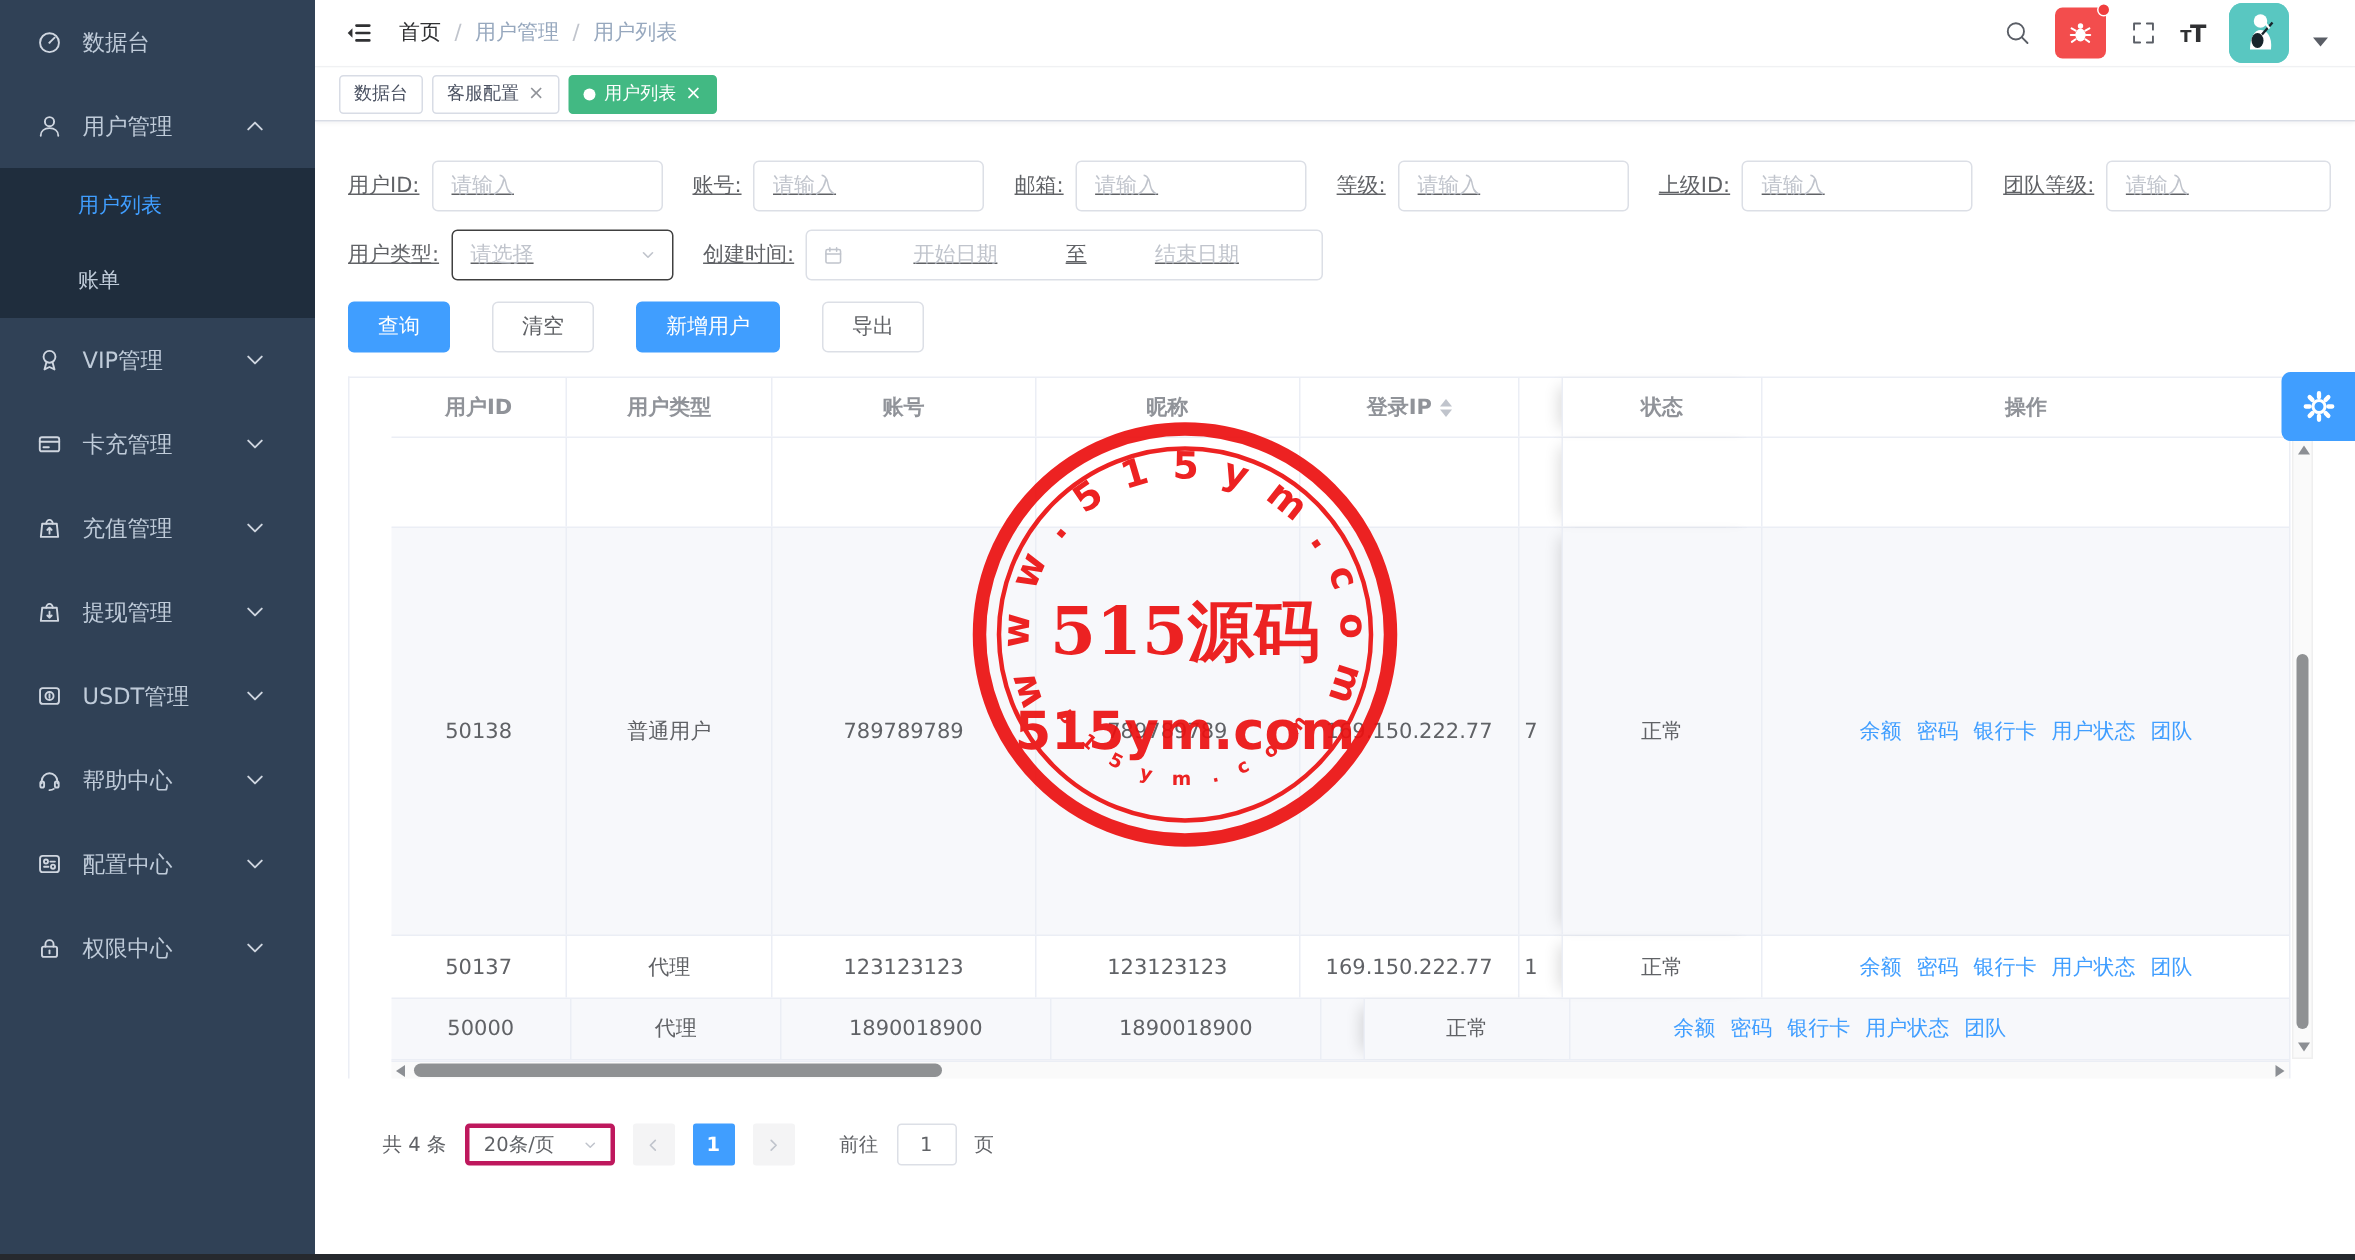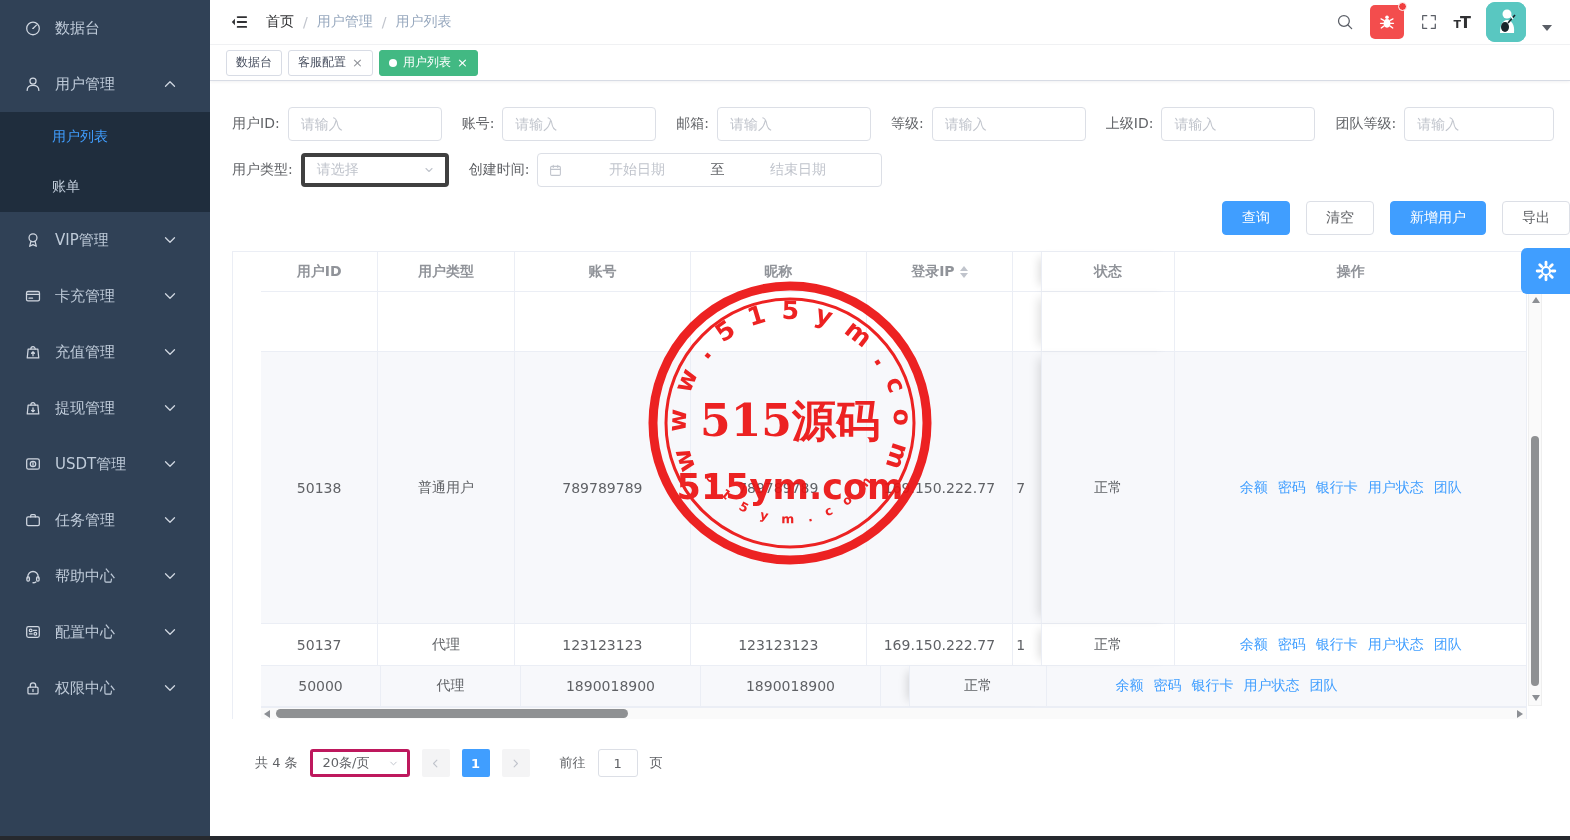--- a/index.html
+++ b/index.html
@@ -36,35 +36,35 @@
   
   .tabbar { position:absolute; left:210px; top:45px; width:1360px; height:36px; background:#fff; border-bottom:1px solid #d8dce5; box-shadow:0 1px 3px rgba(0,21,41,.06); display:flex; align-items:center; padding-left:16px; gap:6px; z-index:4; }
   .tag { height:26px; display:inline-flex; align-items:center; padding:0 9px; border:1px solid #d8dce5; border-radius:3px; background:#fff; color:#495060; font-size:12px; cursor:pointer; }
   .tag .x { margin-left:6px; color:#909399; font-size:13px; }
   .tag.active { background:#42b983; border-color:#42b983; color:#fff; }
   .tag.active .x { color:#fff; }
   .tag .dot { width:8px; height:8px; background:#fff; border-radius:50%; margin-right:6px; }
 
   
   .content { position:absolute; left:210px; top:81px; width:1360px; height:759px; background:#fff; }
-  .filters { padding:26px 0 0 22px; }
+  .filters { padding:26px 0 0 22px;text-decoration:underline; }
   .f-row { display:flex; align-items:center; flex-wrap:nowrap; margin-bottom:12px; }
   .f-item { display:flex; align-items:center; margin-right:20px; }
   .f-label { color:#606266; margin-right:8px; white-space:nowrap; }
   .inp { width:154px; height:34px; border:1px solid #dcdfe6; border-radius:4px; padding:0 12px; font-size:14px; color:#4c1d95; font-family:"DejaVu Sans","Liberation Sans",sans-serif; outline:none; }
   .inp::placeholder { color:#c0c4cc; }
-  .fake-select { width:148px; height:34px; border:4px solid #404040; border-radius:4px; display:flex; align-items:center; padding:0 10px 0 12px; cursor:pointer; }
+  .fake-select { width:148px; height:34px; border:1px solid #404040; border-radius:4px; display:flex; align-items:center; padding:0 10px 0 12px; cursor:pointer; }
   .fake-select .ph { color:#c0c4cc; flex:1; }
   .fake-select svg { width:12px; height:12px; color:#c0c4cc; stroke-width:1.8; }
   .date-range { width:345px; height:34px; border:1px solid #dcdfe6; border-radius:4px; display:flex; align-items:center; padding:0 10px; cursor:pointer; }
   .date-range svg { width:15px; height:15px; color:#c0c4cc; flex:none; }
   .date-range .ph { color:#c0c4cc; flex:1; text-align:center; }
   .date-range .sep { color:#606266; }
 
-  .btn-row { display:flex; gap:16px; margin:14px 0 0 22px;justify-content:flex-end; }
+  .btn-row { display:flex; gap:28px; margin:14px 0 0 22px; }
   .btn { height:34px; padding:0 19px; border-radius:4px; font-size:14px; display:inline-flex; align-items:center; cursor:pointer; border:1px solid #dcdfe6; background:#fff; color:#606266; font-family:"DejaVu Sans","Liberation Sans",sans-serif; }
   .btn.primary { background:#409eff; border-color:#409eff; color:#fff; }
 
   
   .table-wrap { position:relative; width:1295px; margin:16px 0 0 22px; border:1px solid #ebeef5; border-bottom:none;padding-left:28px; }
   .t-row { display:flex; border-bottom:1px solid #ebeef5; background:#fff; }
   .t-row.stripe { background:#f7f8fb; }
   .t-cell { border-right:1px solid #ebeef5; display:flex; align-items:center; justify-content:center; font-size:14px; color:#606266; overflow:hidden; }
   .c0{width:120px;} .c1{width:140px;} .c2{width:180px;} .c3{width:180px;} .c4{width:150px;} .c5{width:28px; border-right:none; justify-content:flex-start; padding-left:3px;}
   .c6{width:138px; position:relative;} .c7{width:359px; border-right:none;}
@@ -278,29 +278,20 @@
     <svg class="icn">
         <use href="#i-usdt"></use>
       </svg>
     <span>USDT管理</span>
     <svg class="icn nav-chev">
         <use href="#i-chev-down"></use>
       </svg>
   </div>
   <div class="nav-item">
     <svg class="icn">
-        <use href="#i-case"></use>
-      </svg>
-    <span>任务管理</span>
-    <svg class="icn nav-chev">
-        <use href="#i-chev-down"></use>
-      </svg>
-  </div>
-  <div class="nav-item">
-    <svg class="icn">
         <use href="#i-headset"></use>
       </svg>
     <span>帮助中心</span>
     <svg class="icn nav-chev">
         <use href="#i-chev-down"></use>
       </svg>
   </div>
   <div class="nav-item">
     <svg class="icn">
         <use href="#i-panel"></use>

